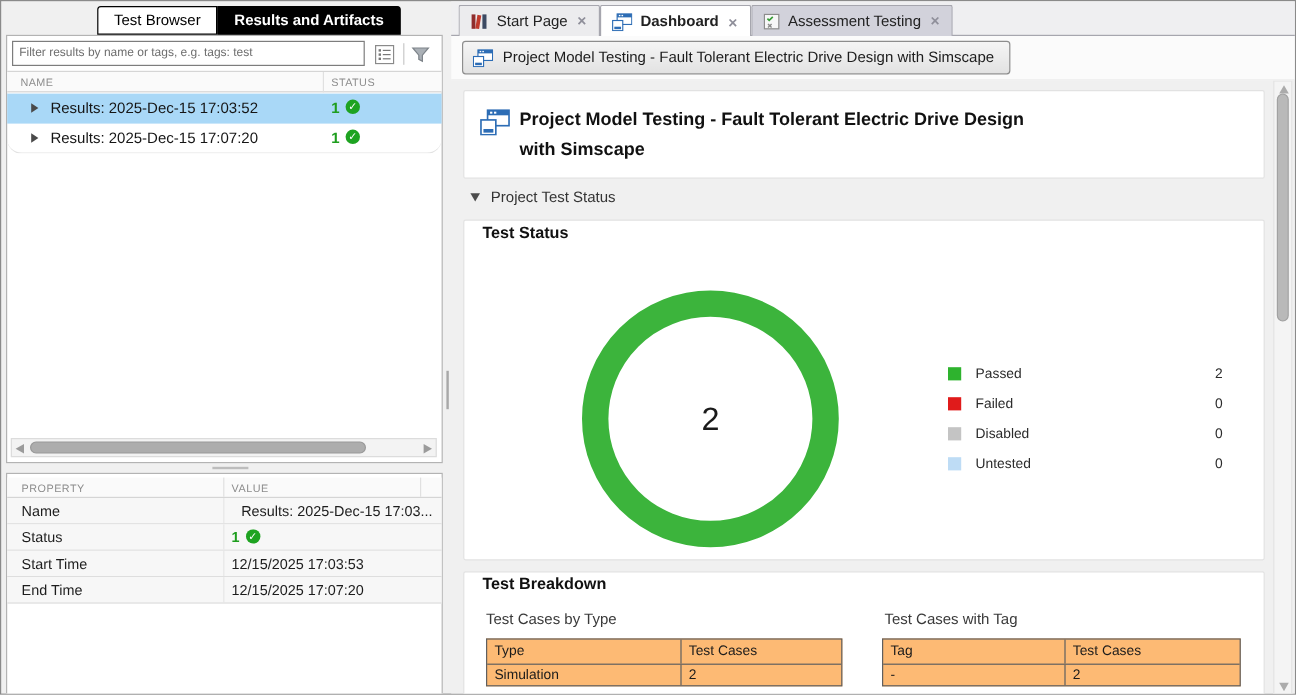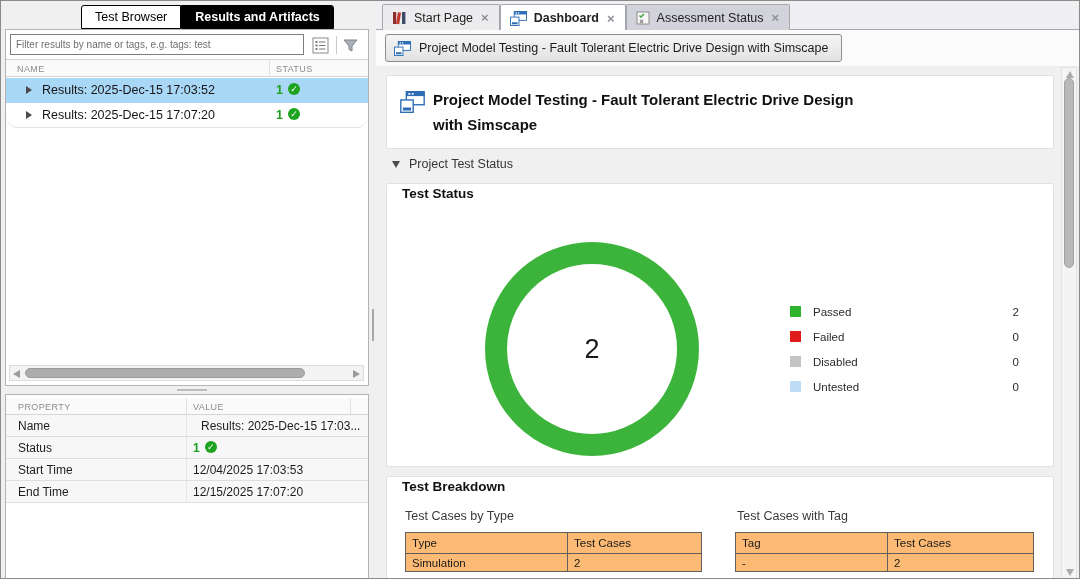--- a/index.html
+++ b/index.html
@@ -218,21 +218,21 @@
       <span class="pv indent">Results: 2025-Dec-15 17:03...</span>
     </div>
     <div class="prop-row" style="top:42px;">
       <span class="pl">Status</span>
       <span class="pd"></span>
       <span class="pv pv-green"><span>1</span><span class="badge"></span></span>
     </div>
     <div class="prop-row" style="top:64px;">
       <span class="pl">Start Time</span>
       <span class="pd"></span>
-      <span class="pv">12/04/2025 17:03:53</span>
+      <span class="pv">12/15/2025 17:03:53</span>
     </div>
     <div class="prop-row" style="top:86px;">
       <span class="pl">End Time</span>
       <span class="pd"></span>
       <span class="pv">12/15/2025 17:07:20</span>
     </div>
   </div>
 
   <div class="editor">
     <div class="tabbar">
@@ -257,21 +257,21 @@
           </svg>
           <span>Dashboard</span>
           <span class="x">×</span>
         </div>
         <div class="etab dim">
           <svg width="14" height="14" viewBox="0 0 14 14">
             <rect x="1" y="1" width="12" height="12" fill="#f7f7f7" stroke="#8c8c8c"></rect>
             <path d="M3.5 4.5 L5 6 L8 3" stroke="#3a9e3a" stroke-width="1.4" fill="none"></path>
             <path d="M4 9 L7 12 M7 9 L4 12" stroke="#8c8c8c" stroke-width="1.2"></path>
           </svg>
-          <span>Assessment Status</span>
+          <span>Assessment Testing</span>
           <span class="x">×</span>
         </div>
       </div>
     </div>
 
     <div class="toolbar">
       <div class="crumb-btn">
         <svg width="17" height="15" viewBox="0 0 18 16">
           <rect x="4.5" y="0.5" width="13" height="9.5" fill="#fff" stroke="#2d6db5"></rect>
           <rect x="4.5" y="0.5" width="13" height="3.2" fill="#2d6db5"></rect>

